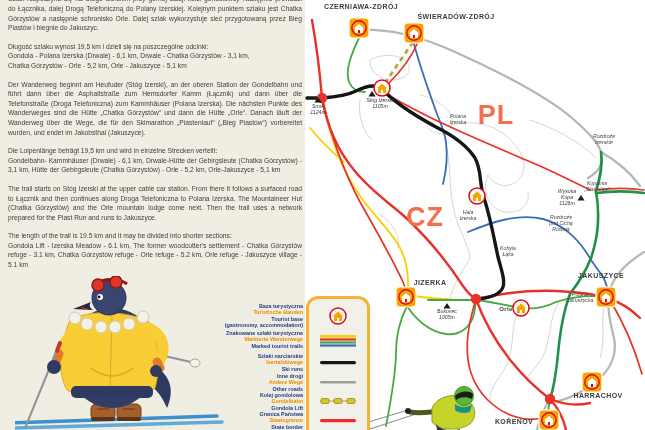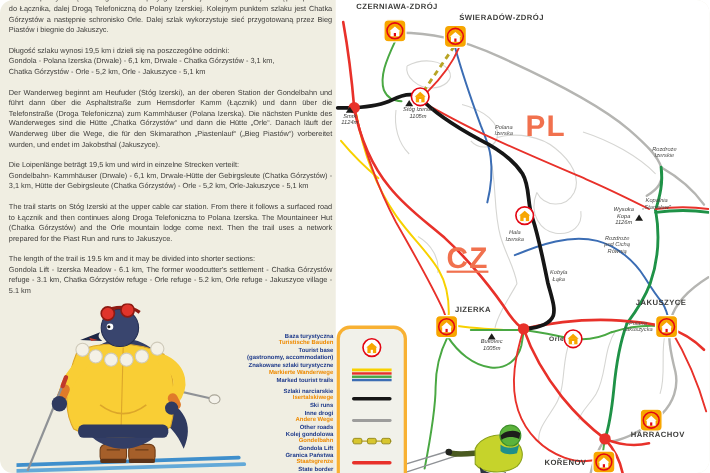--- a/index.html
+++ b/index.html
@@ -1,17 +1,17 @@
 <!DOCTYPE html>
 <html><head>
 <meta charset="utf-8">
 <style>
   html,body{margin:0;padding:0;}
   body{width:645px;height:430px;overflow:hidden;font-family:"Liberation Sans",sans-serif;}
-  #stage{position:relative;width:645px;height:430px;background:#f0eee2;overflow:hidden;border-radius:12px;}
+  #stage{position:relative;width:645px;height:430px;background:#f0eee2;overflow:hidden;}
   
   #article{position:absolute;left:8px;top:0;width:294px;color:#3e3d3b;font-size:6.7px;line-height:9.6px;text-align:justify;z-index:2;}
   #article .clip{height:4px;overflow:hidden;}
   #article .clip div{margin-top:-6px;}
   #article p{margin:0 0 9px 0;white-space:pre-wrap;}
   
   .lbl{position:absolute;transform:translate(-50%,0);white-space:pre-line;text-align:center;z-index:3;pointer-events:none;}
   .town{font-weight:bold;font-size:7px;letter-spacing:.4px;color:#3d3d3b;line-height:8px;}
   .place{font-style:italic;font-size:5.2px;color:#4a4a48;line-height:5.8px;}
   .peak{font-style:italic;font-size:5.2px;color:#3a3a38;line-height:5.8px;}
@@ -213,21 +213,21 @@
       <circle cx="408" cy="411" r="3" fill="#22251f"></circle>
       <path d="M432,408 C436,398 452,392 464,398 C476,404 478,416 470,424 C458,432 438,430 432,422 Z" fill="#c6d32b" stroke="#8aa11a" stroke-width="1"></path>
       <path d="M436,424 C440,430 452,432 460,429 L458,436 H438 Z" fill="#2e3440"></path>
       <path d="M455,404 C460,408 468,408 472,404 L470,412 C464,414 458,413 455,410 Z" fill="#1f8f8a"></path>
       <circle cx="464" cy="396" r="9.5" fill="#5cb33b" stroke="#3d8f2a" stroke-width="1"></circle>
       <path d="M455,396 C459,391 470,390 473,394 L472,399 C466,396 459,397 456,400 Z" fill="#1d1d1b"></path>
     </g>
   </svg>
 
   <div class="lbl country" style="left:496px;top:102px;">PL</div>
-  <div class="lbl country" style="left:425px;top:222px;text-decoration:underline;">CZ</div>
+  <div class="lbl country" style="left:425px;top:204px;">CZ</div>
 
   <div class="lbl town" style="left:361px;top:3px;">CZERNIAWA-ZDRÓJ</div>
   <div class="lbl town" style="left:456px;top:13px;">ŚWIERADÓW-ZDRÓJ</div>
   <div class="lbl town" style="left:430px;top:279px;">JIZERKA</div>
   <div class="lbl town" style="left:601px;top:272px;">JAKUSZYCE</div>
   <div class="lbl town" style="left:598px;top:392px;">HARRACHOV</div>
   <div class="lbl town" style="left:514px;top:418px;">KOŘENOV</div>
   <div class="lbl town" style="left:506px;top:305px;font-size:6px;">Orle</div>
 
   <div class="lbl place" style="left:458px;top:114px;">Polana

